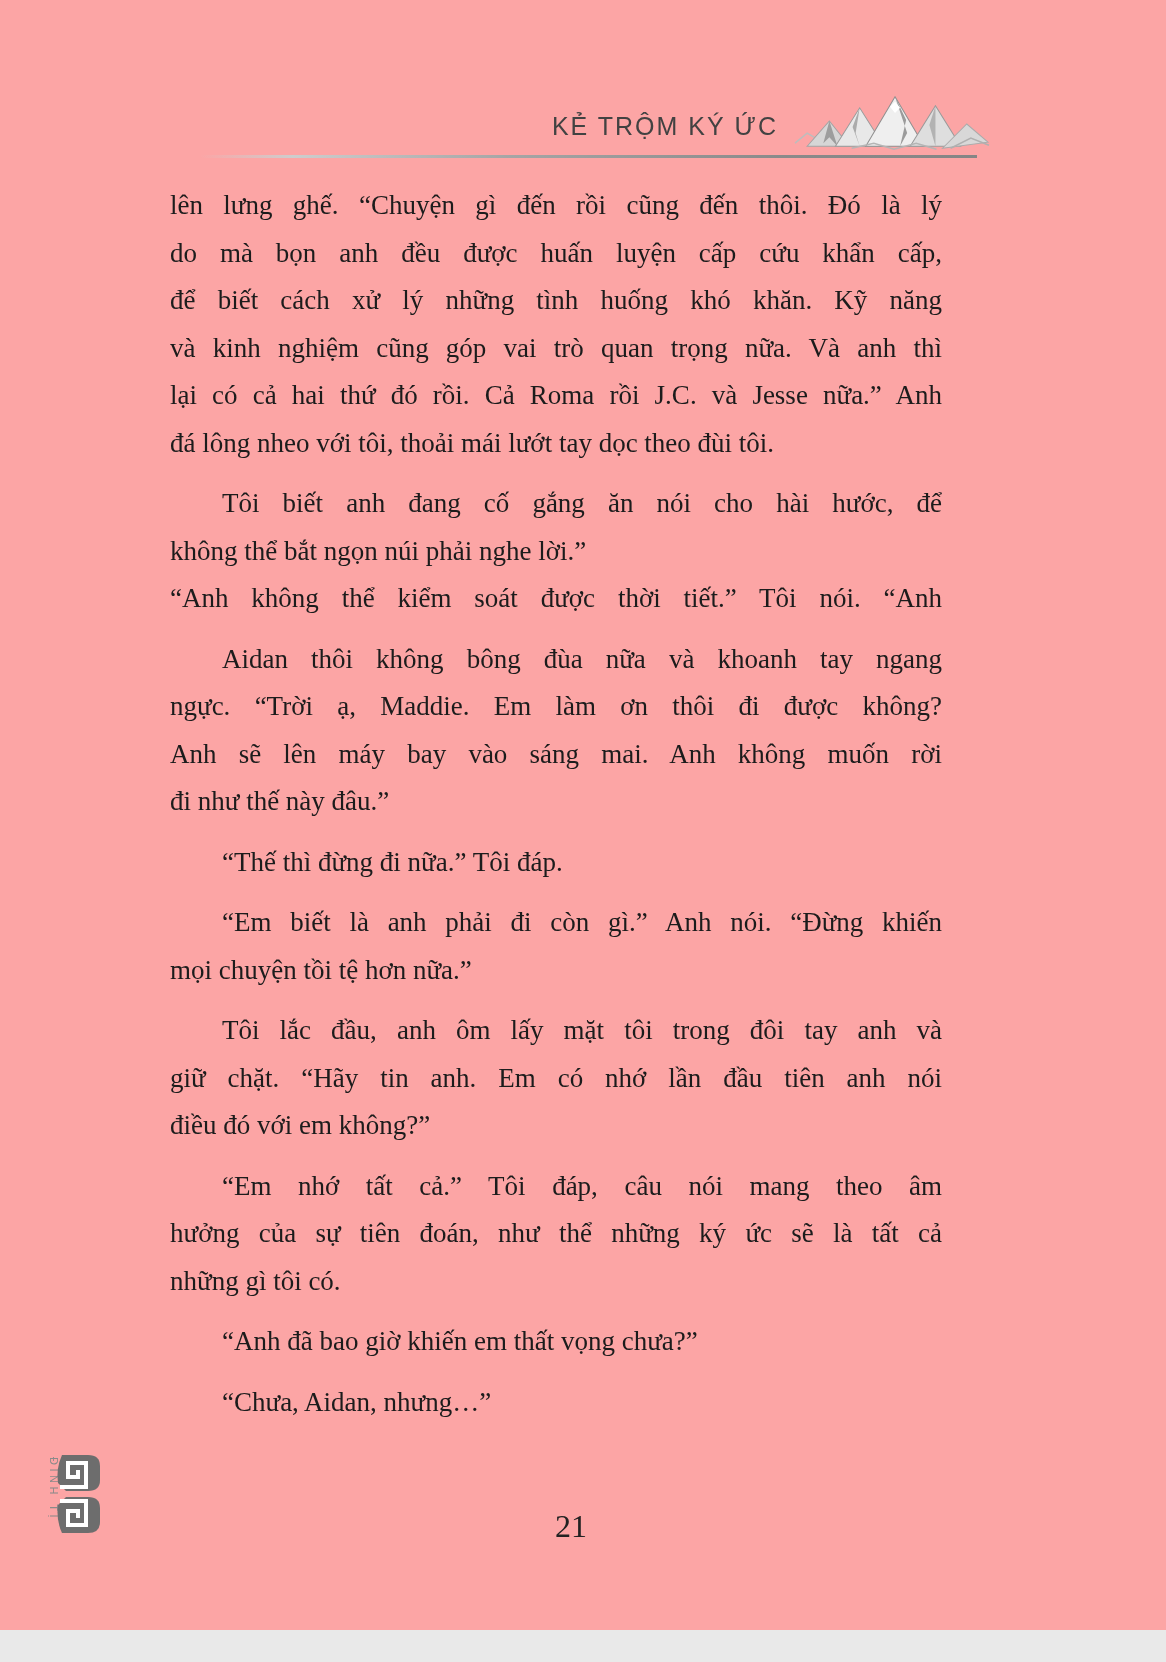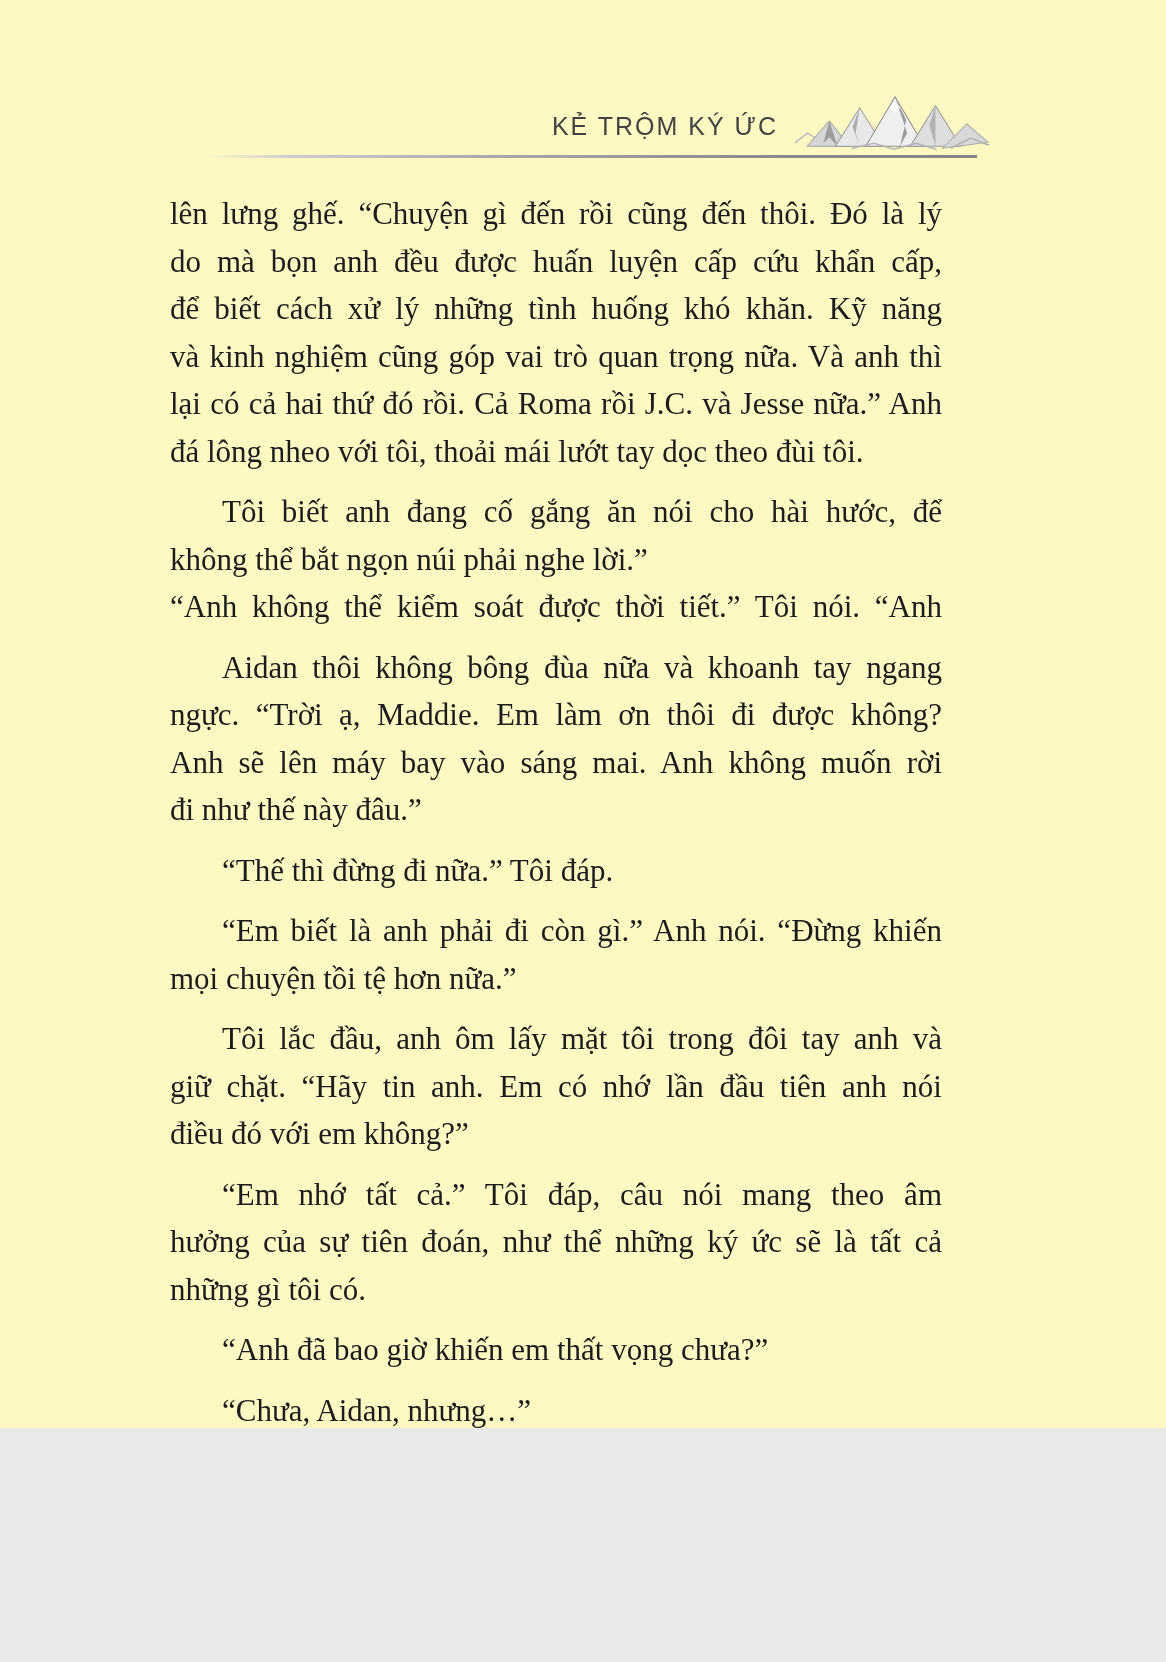--- a/index.html
+++ b/index.html
@@ -1,35 +1,35 @@
 <!DOCTYPE html>
 <html><head>
 <meta charset="utf-8">
 <style>
   html,body { margin:0; padding:0; background:#e9e9e9; }
   .page {
-    position:relative; width:1166px; height:1428px; margin:0 auto;
-    background:#fef9c3; overflow:hidden;
+    position:relative; width:1166px; height:1630px; margin:0 auto;
+    background:#fca5a5; overflow:hidden;
     font-family:"Liberation Serif", serif;
   }
   
   .header-title {
     position:absolute; top:112px; right:388px;
     font-family:"Liberation Sans", sans-serif;
     font-size:25px; letter-spacing:2px; color:#424242; white-space:nowrap;
   }
   .mountains { position:absolute; left:793px; top:92px; width:197px; height:62px; }
   .header-rule {
     position:absolute; left:200px; top:155px; width:777px; height:3px;
     background:linear-gradient(90deg, rgba(255,255,255,0) 0%, #cdcdcd 12%, #a5a5a5 40%, #8a8a8a 75%, #858585 100%);
   }
   
   .body-text {
-    position:absolute; left:170px; top:190px; width:772px;
-    color:#1c1c1c; font-size:31px; line-height:47.5px;
+    position:absolute; left:170px; top:182px; width:772px;
+    color:#1c1c1c; font-size:27px; line-height:47.5px;
   }
   .para { margin:0; }
   .para + .para { margin-top:13px; }
   .line { height:47.5px; overflow:hidden; text-align:left; }
   .line.j { text-align:justify; }
   .line.j::after { content:""; display:inline-block; width:100%; height:0; }
   .line.indent { text-indent:52px; }
   
   .page-number {
     position:absolute; left:531px; top:1508px; width:80px;

